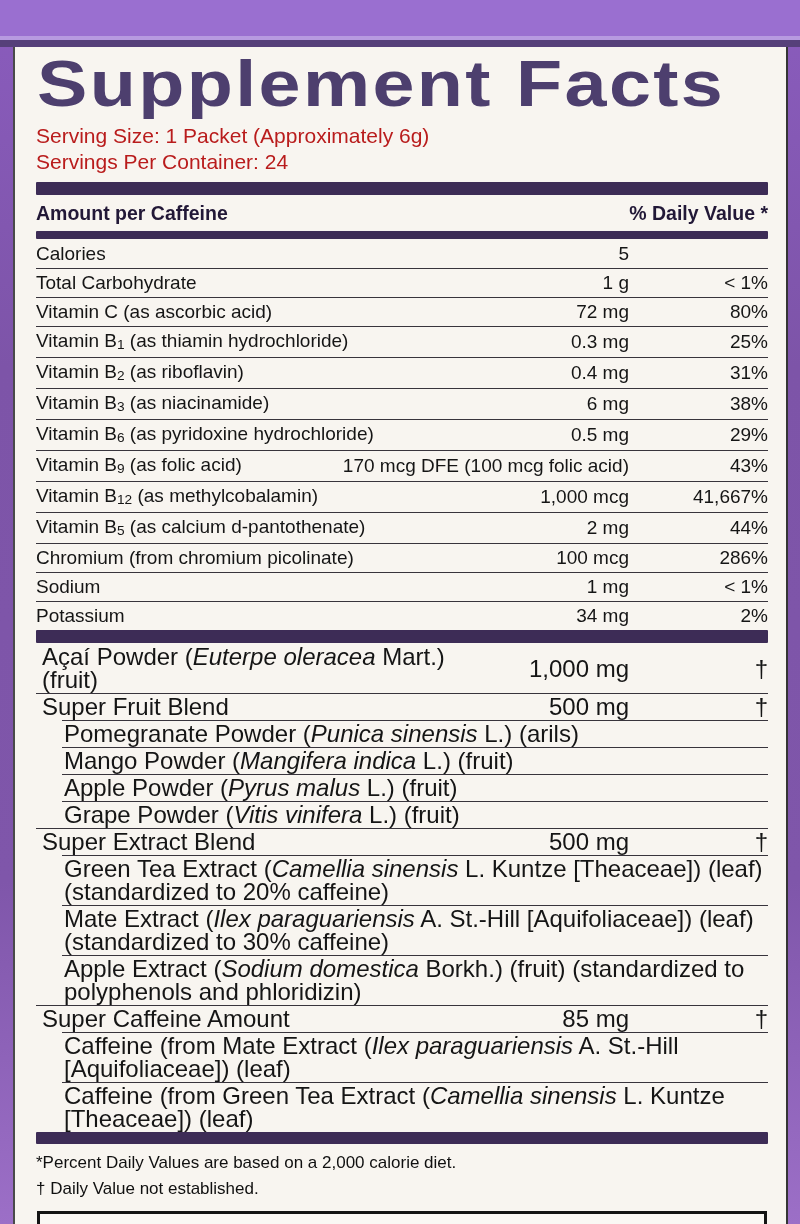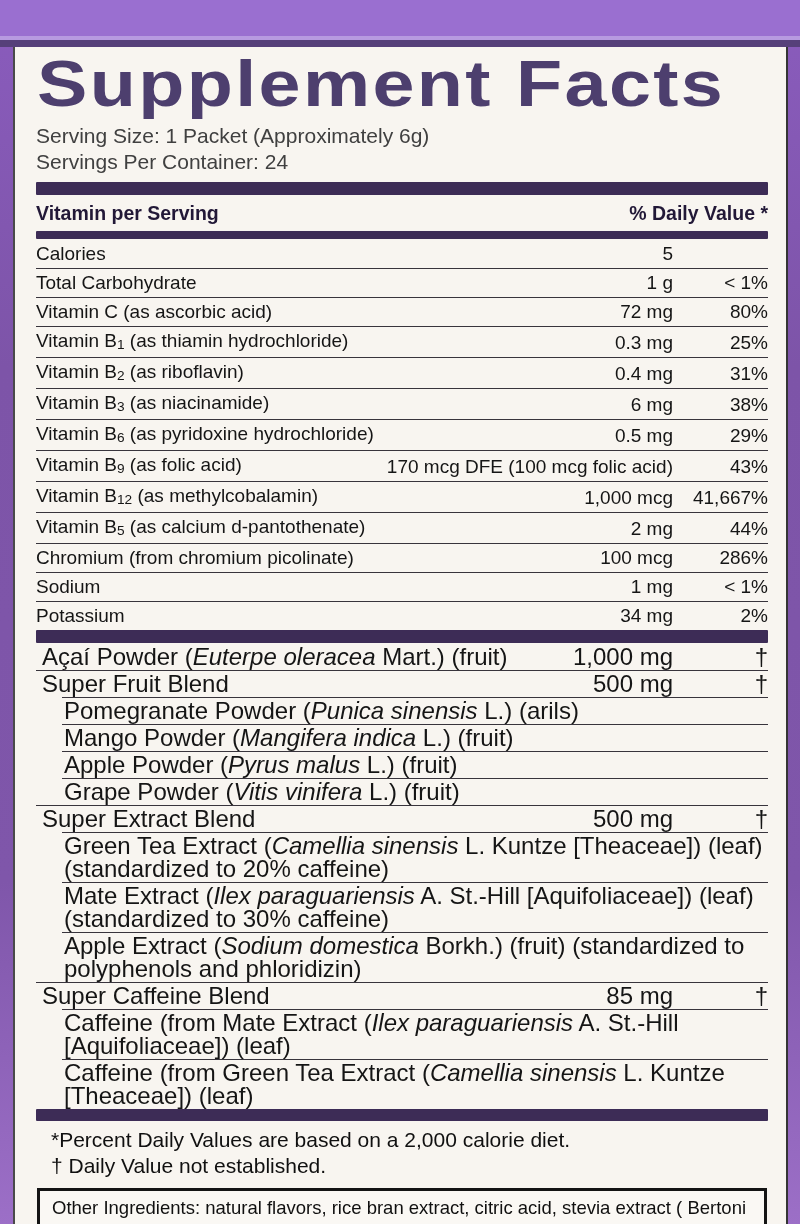--- a/index.html
+++ b/index.html
@@ -32,51 +32,51 @@
   .title{
     font-size:64px;line-height:62px;height:64px;
     font-weight:bold;
     color:var(--title-purple,#4d3f6e);
     letter-spacing:2px;
     white-space:nowrap;
     transform:scaleX(1.18);
     transform-origin:0 50%;
     margin:4px 0 6px 1px;
   }
-  .serving{font-size:21px;line-height:26px;color:#404040;}
+  .serving{font-size:21px;line-height:26px;color:#b91c1c;}
   .bar{background:var(--bar-purple,#3d2c56);border-radius:1px;}
   .b1{height:13px;margin-top:7px;}
   .b2{height:8px;}
   .b3{height:13px;}
   .b4{height:12px;}
   .colhead{
     display:flex;justify-content:space-between;align-items:center;
     font-weight:bold;font-size:19.5px;color:#221837;
     padding:7px 0 6px;
   }
   .table{width:100%;}
   .row{
-    position:relative;display:flex;align-items:flex-end;
-    padding:2px 0;font-size:19px;line-height:25px;
+    position:relative;display:flex;align-items:center;
+    padding:2px 0;font-size:19px;line-height:25px;gap:44px;
   }
   .row::before{
     content:"";position:absolute;top:0;left:var(--sep-left,0);right:0;
     border-top:1.5px solid #38343c;
   }
   .row.first::before{display:none;}
   .row .nm{flex:1;}
   .row .amt{white-space:nowrap;text-align:right;}
   .row .dv{width:95px;flex:none;text-align:right;white-space:nowrap;}
   .botan .row{font-size:24px;line-height:23px;padding:2px 0;}
   .botan .row.indent{--sep-left:26px;}
   .botan .row.indent .nm{padding-left:28px;}
   .botan .row .nm{padding-left:6px;}
   sub{font-size:0.72em;vertical-align:baseline;position:relative;bottom:-0.18em;}
   i{font-style:italic;}
-  .footnotes{padding:6px 0 4px;font-size:21px;line-height:26px;color:#101010;margin-left:15px;}
+  .footnotes{padding:6px 0 4px;font-size:17px;line-height:26px;color:#101010;}
   .oi-box{
     margin:5px 1px 2px 1px;
     border:3px solid #141414;
     background:#faf8f4;
     padding:5px 10px 6px 12px;
     font-size:18.5px;line-height:23.5px;color:#101010;
   }
 </style>
 </head>
 <body>
@@ -86,21 +86,21 @@
 
   <div class="label">
     <div class="title">Supplement Facts</div>
 
     <div class="serving">Serving Size: 1 Packet (Approximately 6g)</div>
     <div class="serving">Servings Per Container: 24</div>
 
     <div class="bar b1"></div>
 
     <div class="colhead">
-      <span>Vitamin per Serving</span>
+      <span>Amount per Caffeine</span>
       <span>% Daily Value *</span>
     </div>
 
     <div class="bar b2"></div>
 
     <div class="table">
         <div class="row first">
           <div class="nm">Calories</div>
           <div class="amt">5</div>
           <div class="dv"></div>
@@ -200,21 +200,21 @@
         <div class="row indent">
           <div class="nm">Green Tea Extract (<i>Camellia sinensis</i> L. Kuntze [Theaceae]) (leaf)<div>(standardized to 20% caffeine)</div></div>
         </div>
         <div class="row indent">
           <div class="nm">Mate Extract (<i>Ilex paraguariensis</i> A. St.-Hill [Aquifoliaceae]) (leaf)<div>(standardized to 30% caffeine)</div></div>
         </div>
         <div class="row indent">
           <div class="nm">Apple Extract (<i>Sodium domestica</i> Borkh.) (fruit) (standardized to polyphenols and phloridizin)</div>
         </div>
         <div class="row">
-          <div class="nm">Super Caffeine Blend</div>
+          <div class="nm">Super Caffeine Amount</div>
           <div class="amt">85 mg</div>
           <div class="dv">†</div>
         </div>
         <div class="row indent">
           <div class="nm">Caffeine (from Mate Extract (<i>Ilex paraguariensis</i> A. St.-Hill [Aquifoliaceae]) (leaf)</div>
         </div>
         <div class="row indent">
           <div class="nm">Caffeine (from Green Tea Extract (<i>Camellia sinensis</i> L. Kuntze<div>[Theaceae]) (leaf)</div></div>
         </div>
       </div>

